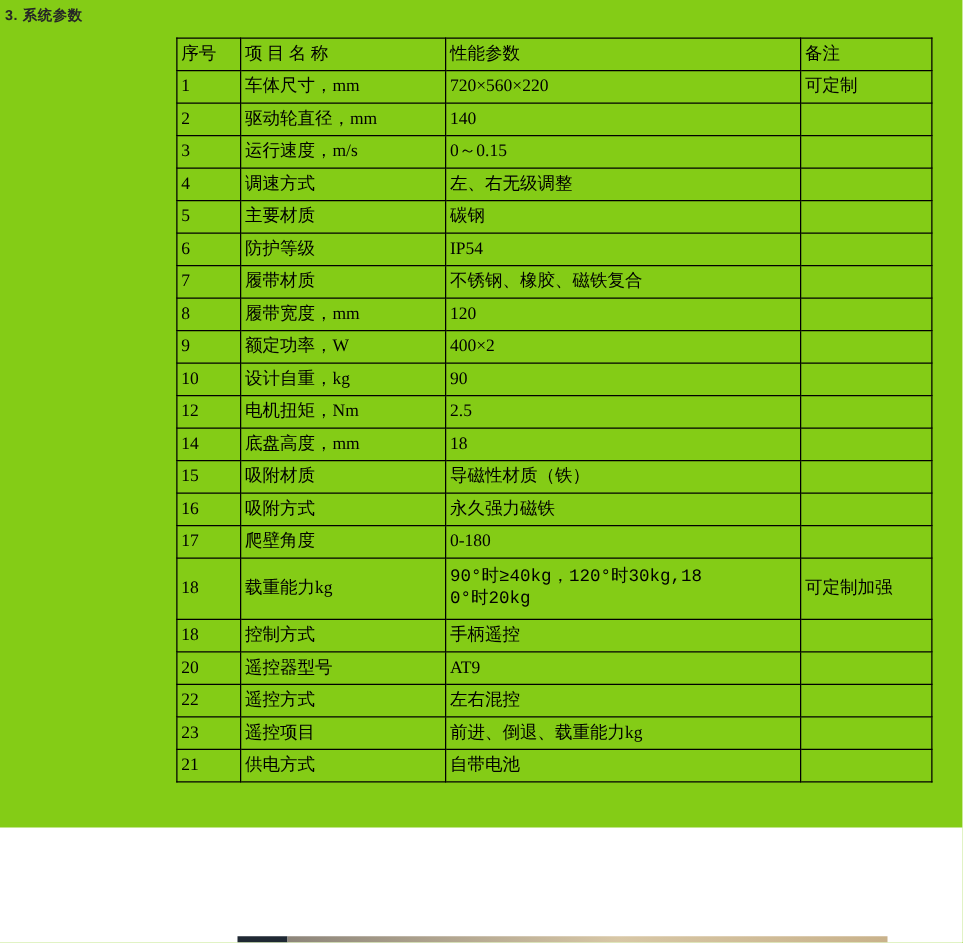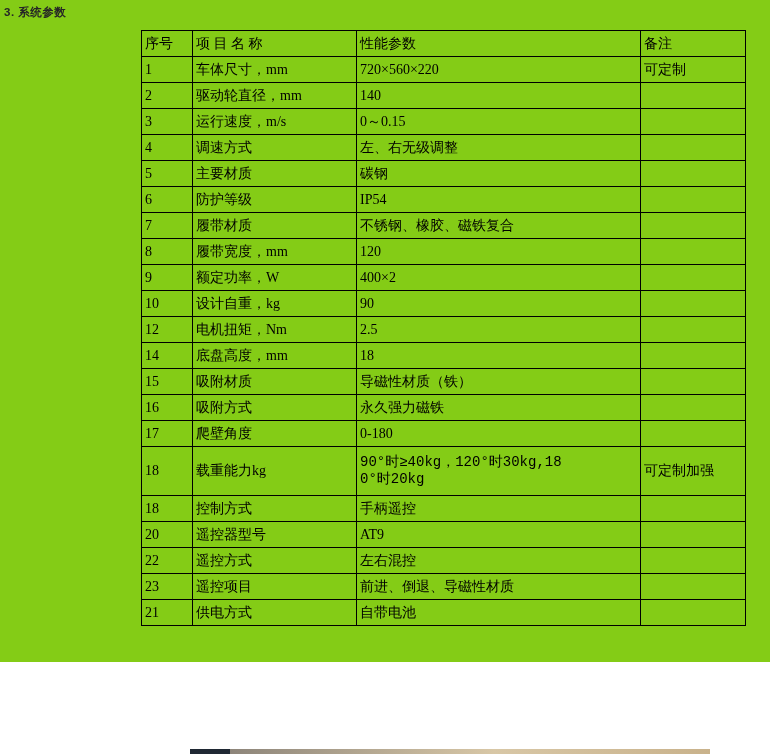--- a/index.html
+++ b/index.html
@@ -198,21 +198,21 @@
         </tr>
         <tr>
           <td><span>22</span></td>
           <td><span>遥控方式</span></td>
           <td><span>左右混控</span></td>
           <td><span></span></td>
         </tr>
         <tr>
           <td><span>23</span></td>
           <td><span>遥控项目</span></td>
-          <td><span>前进、倒退、导磁性材质</span></td>
+          <td><span>前进、倒退、载重能力kg</span></td>
           <td><span></span></td>
         </tr>
         <tr>
           <td><span>21</span></td>
           <td><span>供电方式</span></td>
           <td><span>自带电池</span></td>
           <td><span></span></td>
         </tr>
       </tbody>
   </table>

